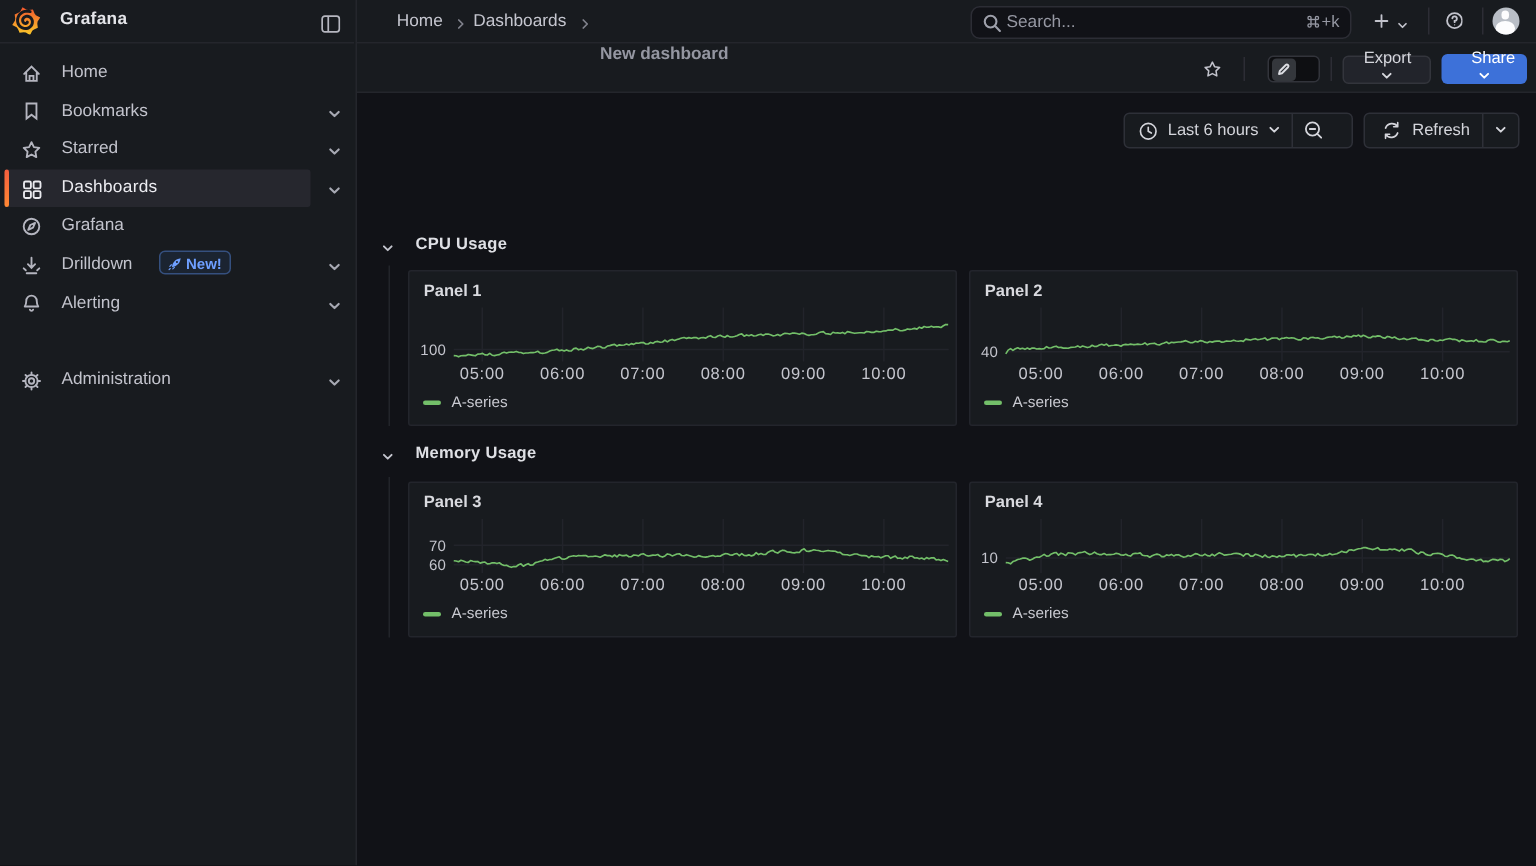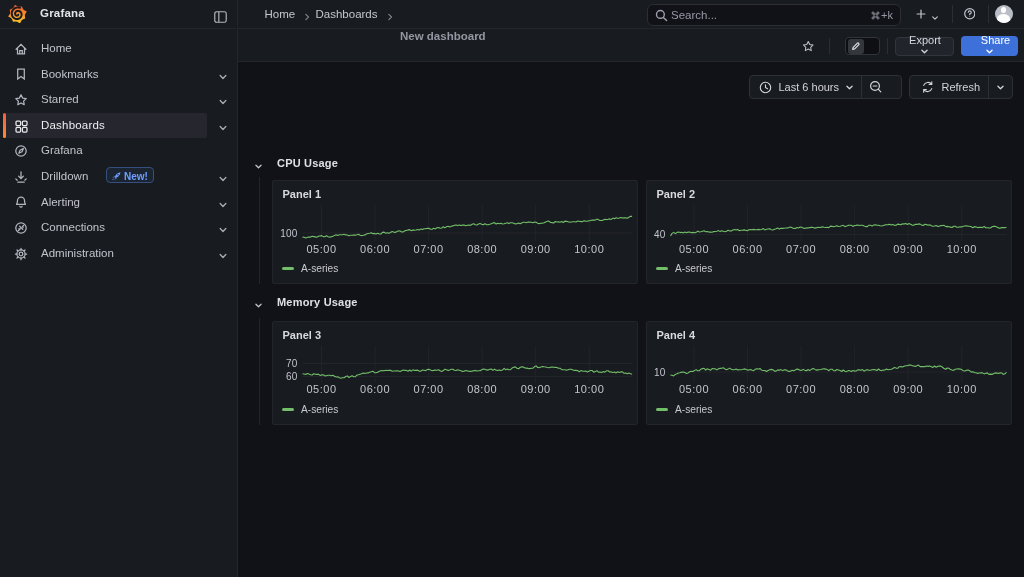--- a/index.html
+++ b/index.html
@@ -148,30 +148,20 @@
         </span>
         <span class="mchev"><svg width="12" height="12" viewBox="0 0 12 12" fill="none" stroke="#a7a9b3" stroke-width="1.4" stroke-linecap="round" stroke-linejoin="round">
             <path d="M3.2 4.6 6 7.4l2.8-2.8"></path>
           </svg></span>
       </div>
       <div class="mi" style="top:189.6px">
         <span class="micon"><svg width="16" height="16" viewBox="0 0 16 16" fill="none" stroke="#b4b5bf" stroke-width="1.25" stroke-linecap="round">
             <path d="M8 3.1a3.5 3.5 0 0 1 3.5 3.5c0 2.3.5 3 1 3.7H3.5c.5-.7 1-1.4 1-3.7A3.5 3.5 0 0 1 8 3.1ZM6.9 12.4a1.15 1.15 0 0 0 2.2 0" stroke-linejoin="round"></path>
           </svg></span>
         <span class="mlabel">Alerting</span>
-        <span class="mchev"><svg width="12" height="12" viewBox="0 0 12 12" fill="none" stroke="#a7a9b3" stroke-width="1.4" stroke-linecap="round" stroke-linejoin="round">
-            <path d="M3.2 4.6 6 7.4l2.8-2.8"></path>
-          </svg></span>
-      </div>
-      <div class="mi" style="top:215.2px">
-        <span class="micon"><svg width="16" height="16" viewBox="0 0 16 16" fill="none" stroke="#b4b5bf" stroke-width="1.25" stroke-linecap="round">
-            <circle cx="8" cy="8" r="5.2"></circle>
-            <path d="M5.3 10.7l2-2m-.6-2.5 3.1 3.1M10.7 5.3 9.4 6.6M6.6 9.4 5.9 8.7m4.2-1.4L9.4 6.6"></path>
-          </svg></span>
-        <span class="mlabel">Connections</span>
         <span class="mchev"><svg width="12" height="12" viewBox="0 0 12 12" fill="none" stroke="#a7a9b3" stroke-width="1.4" stroke-linecap="round" stroke-linejoin="round">
             <path d="M3.2 4.6 6 7.4l2.8-2.8"></path>
           </svg></span>
       </div>
       <div class="mi" style="top:240.8px">
         <span class="micon"><svg width="16" height="16" viewBox="0 0 16 16" fill="none" stroke="#b4b5bf" stroke-width="1.25" stroke-linecap="round">
             <circle cx="8" cy="8" r="1.8"></circle>
             <circle cx="8" cy="8" r="4.1"></circle>
             <path d="M8 2.3v1.6M8 12.1v1.6M2.3 8h1.6M12.1 8h1.6M4 4l1.1 1.1M10.9 10.9 12 12M12 4l-1.1 1.1M5.1 10.9 4 12"></path>
           </svg></span>

